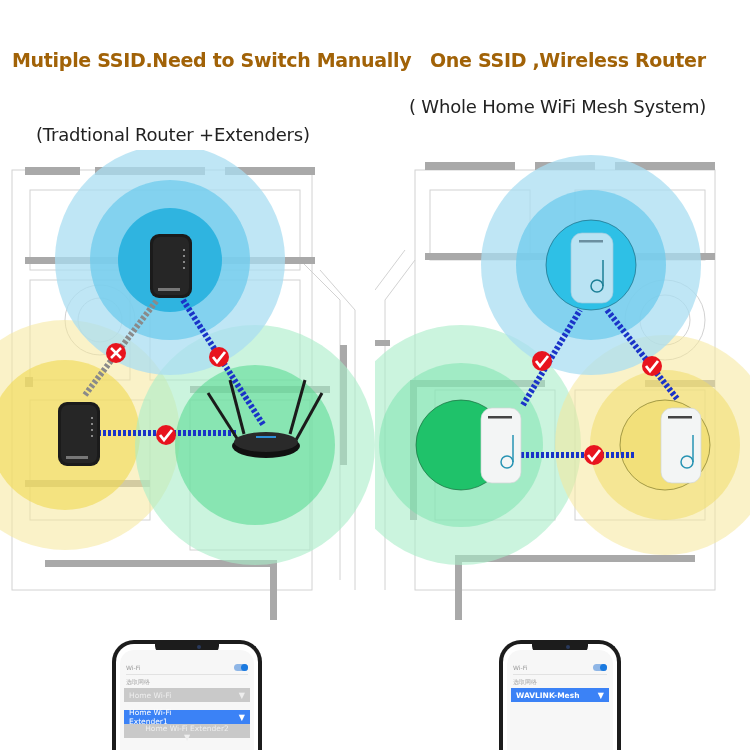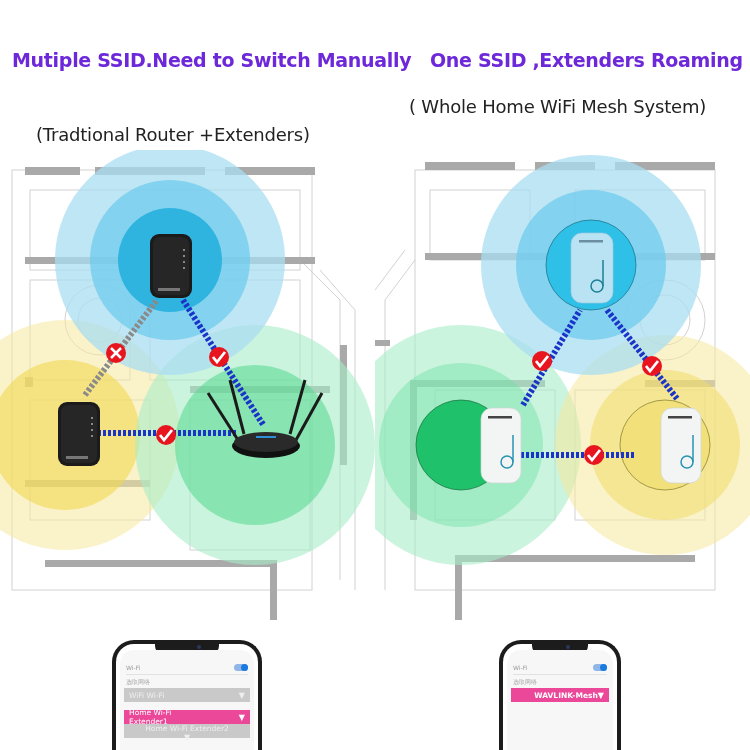--- a/index.html
+++ b/index.html
@@ -1,39 +1,39 @@
 <!DOCTYPE html>
 <html><head>
 <meta charset="utf-8">
 <style>
   html, body { margin: 0; padding: 0; background: #ffffff; }
   body { width: 750px; height: 750px; position: relative; overflow: hidden; font-family: "DejaVu Sans", sans-serif; }
-  .title { position: absolute; font-weight: bold; color: #6d28d9; font-size: 19px; letter-spacing: -0.3px; white-space: nowrap; }
+  .title { position: absolute; font-weight: bold; color: #a16207; font-size: 19px; letter-spacing: -0.3px; white-space: nowrap; }
   .subtitle { position: absolute; color: #222; font-size: 18px; white-space: nowrap; letter-spacing: -0.2px; }
   .panel { position: absolute; top: 150px; width: 375px; height: 470px; overflow: hidden; }
   .panel svg { width: 100%; height: 100%; display: block; }
   .phone { position: absolute; top: 640px; width: 150px; height: 120px; border: 4px solid #1c1c1c; border-radius: 22px 22px 0 0; background: #fff; box-sizing: border-box; border-bottom: none; }
   .notch { position: absolute; top: -2px; left: 50%; transform: translateX(-50%); width: 64px; height: 12px; background: #1c1c1c; border-radius: 0 0 8px 8px; }
   .notch .dot { position: absolute; right: 18px; top: 3px; width: 4px; height: 4px; border-radius: 50%; background: #29395c; }
   .screen { position: absolute; left: 4px; right: 4px; top: 6px; bottom: 0; background: #f7f7f7; border-radius: 14px 14px 0 0; overflow: hidden; }
   .row-wifi { position: absolute; left: 6px; right: 6px; top: 10px; height: 14px; font-size: 6px; color: #999; display: flex; align-items: center; justify-content: space-between; border-bottom: 1px solid #e2e2e2; }
   .toggle { width: 14px; height: 7px; background: #8fb6e6; border-radius: 4px; position: relative; }
   .toggle::after { content: ""; position: absolute; right: 0; top: 0; width: 7px; height: 7px; border-radius: 50%; background: #1a7ae0; }
   .row-choose { position: absolute; left: 6px; top: 28px; font-size: 6px; color: #aaa; }
   .net { position: absolute; left: 4px; right: 4px; height: 14px; display: flex; align-items: center; justify-content: space-between; padding: 0 5px; box-sizing: border-box; font-size: 7.5px; color: #fff; }
   .net.dim { background: #c9c9c9; color: #eeeeee; }
-  .net.active { background: #ec4899; justify-content: flex-end; }
+  .net.active { background: #3b82f6; }
   .net .wifi { font-size: 8px; }
 </style>
 </head>
 <body>
 
 <div class="title" style="left:12px; top:49px;">Mutiple SSID.Need to Switch Manually</div>
 <div class="subtitle" style="left:36px; top:92px;margin-top:32px;">(Tradtional Router +Extenders)</div>
-<div class="title" style="left:430px; top:49px;">One SSID ,Extenders Roaming</div>
+<div class="title" style="left:430px; top:49px;">One SSID ,Wireless Router</div>
 <div class="subtitle" style="left:409px; top:96px;">( Whole Home WiFi Mesh System)</div>
 
 <div class="panel" style="left:0;">
   <svg viewBox="0 0 375 470" xmlns="http://www.w3.org/2000/svg">
     <defs>
       <pattern id="chevBlueL" width="8" height="10" patternUnits="userSpaceOnUse">
         <path d="M6 0 L1 5 L6 10" fill="none" stroke="#1a33c8" stroke-width="3"></path>
       </pattern>
     </defs>
 
@@ -207,21 +207,21 @@
   <div class="notch">
       <span class="dot"></span>
     </div>
   <div class="screen">
     <div class="row-wifi">
       <span>Wi-Fi</span>
       <span class="toggle"></span>
     </div>
     <div class="row-choose">选取网络</div>
     <div class="net dim" style="top:38px;">
-      <span>WiFi Wi-Fi</span>
+      <span>Home Wi-Fi</span>
         <span class="wifi">▼</span>
     </div>
     <div class="net active" style="top:60px;gap:38px;">
       <span>Home Wi-Fi Extender1</span>
         <span class="wifi">▼</span>
     </div>
     <div class="net dim" style="top:74px;flex-direction:column;">
       <span>Home Wi-Fi Extender2</span>
         <span class="wifi">▼</span>
     </div>

